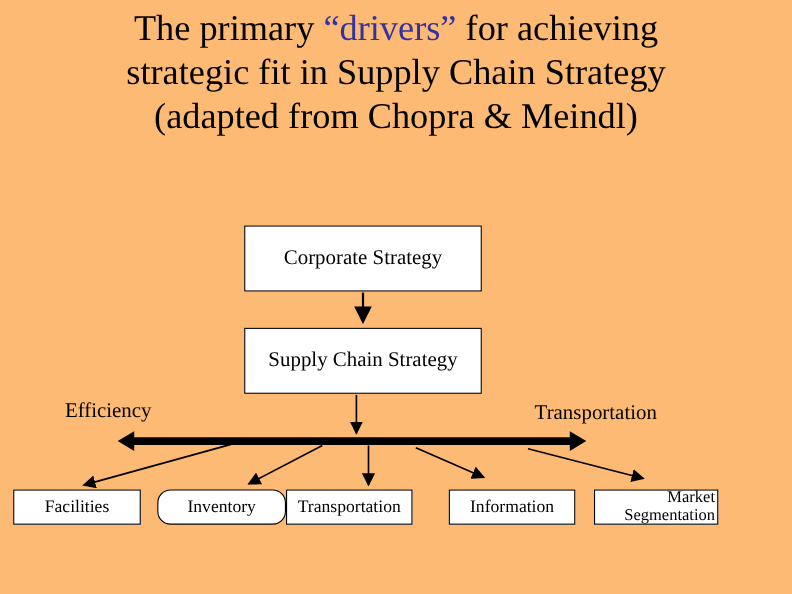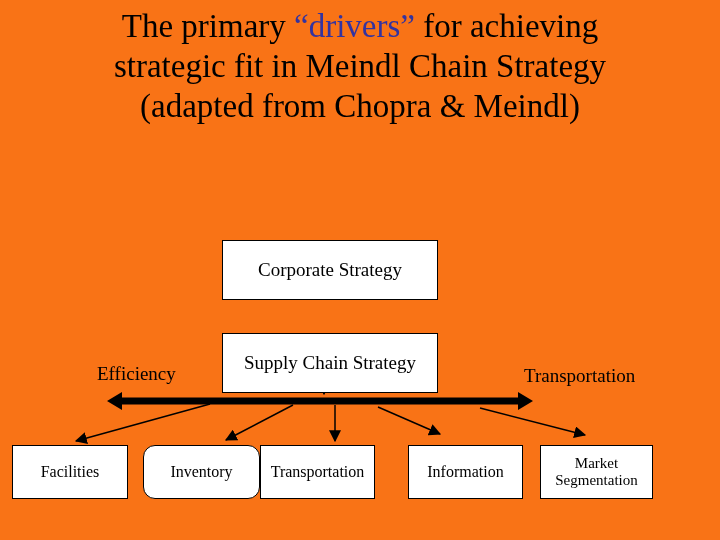--- a/index.html
+++ b/index.html
@@ -1,20 +1,20 @@
 <!DOCTYPE html>
 <html><head>
 <meta charset="utf-8">
 <style>
   html, body { margin: 0; padding: 0; background: #ffffff; }
   #slide {
     position: relative;
     width: 720px;
     height: 540px;
-    background: #f97316;
+    background: #fdba74;
     overflow: hidden;
     font-family: "Liberation Serif", "DejaVu Serif", serif;
     color: #000000;
   }
   .title {
     position: absolute;
     top: 6px;
     left: 0;
     width: 720px;
     text-align: center;
@@ -32,60 +32,58 @@
     align-items: center;
     justify-content: center;
     text-align: center;
     box-sizing: border-box;
   }
   .strategy-box {
     left: 222px;
     width: 216px;
     height: 60px;
     font-size: 19px;
-    margin-top: 35px;
   }
   #corporate-box { top: 205px; }
   #supply-box    { top: 298px; text-align: right; }
   .driver-box {
     top: 445px;
-    height: 54px;
+    height: 32px;
     font-size: 16px;
     padding: 0 2px;
     line-height: 1.12;
   }
   #driver-0 { left: 12px;  width: 116px; }
   #driver-1 { left: 143px; width: 117px; border-radius: 12px; }
   #driver-2 { left: 260px; width: 115px; }
   #driver-3 { left: 408px; width: 115px; font-family: Liberation Serif, serif; }
-  #driver-4 { left: 540px; width: 113px; font-size: 15px; }
+  #driver-4 { left: 540px; width: 113px; font-size: 15px; text-align: right; }
   .axis-label {
     position: absolute;
     font-size: 19px;
     line-height: 22px;
     white-space: nowrap;
-    margin-left: 38px;
   }
   #efficiency-label     { left: 59px;  top: 363px; }
   #responsiveness-label { left: 486px; top: 365px; }
   #arrow-layer {
     position: absolute;
     left: 0; top: 0;
     width: 720px; height: 540px;
     pointer-events: none;
   }
 </style>
 </head>
 <body>
 
 <div id="slide">
 
   <div class="title">
     <div><span>The primary </span><span class="hl" style="color: rgb(51, 51, 160);">“drivers”</span><span> for achieving</span></div>
-    <div>strategic fit in Meindl Chain Strategy</div>
+    <div>strategic fit in Supply Chain Strategy</div>
     <div>(adapted from Chopra &amp; Meindl)</div>
   </div>
 
   <svg id="arrow-layer" viewBox="0 0 720 540">
     <defs>
       <marker id="ah" viewBox="0 0 10 10" refX="9" refY="5" markerWidth="8" markerHeight="8" orient="auto-start-reverse">
         <path d="M0,0 L10,5 L0,10 z" fill="#000000"></path>
       </marker>
     </defs>
 

